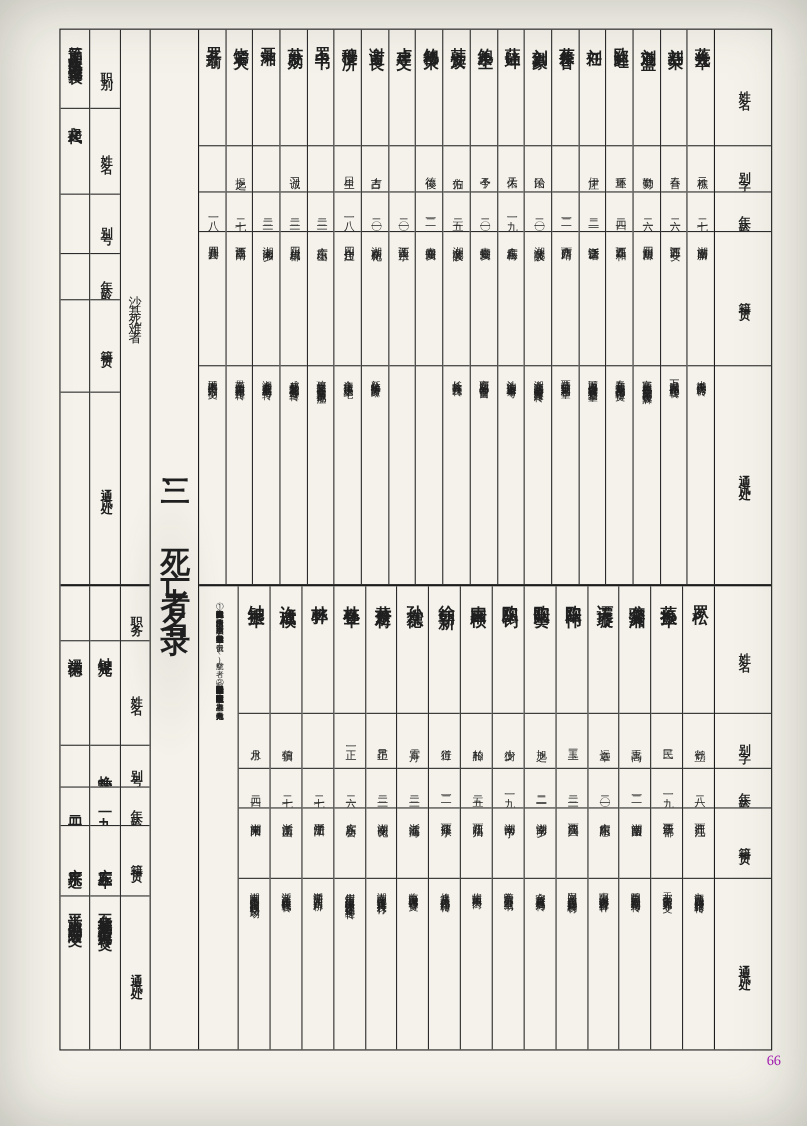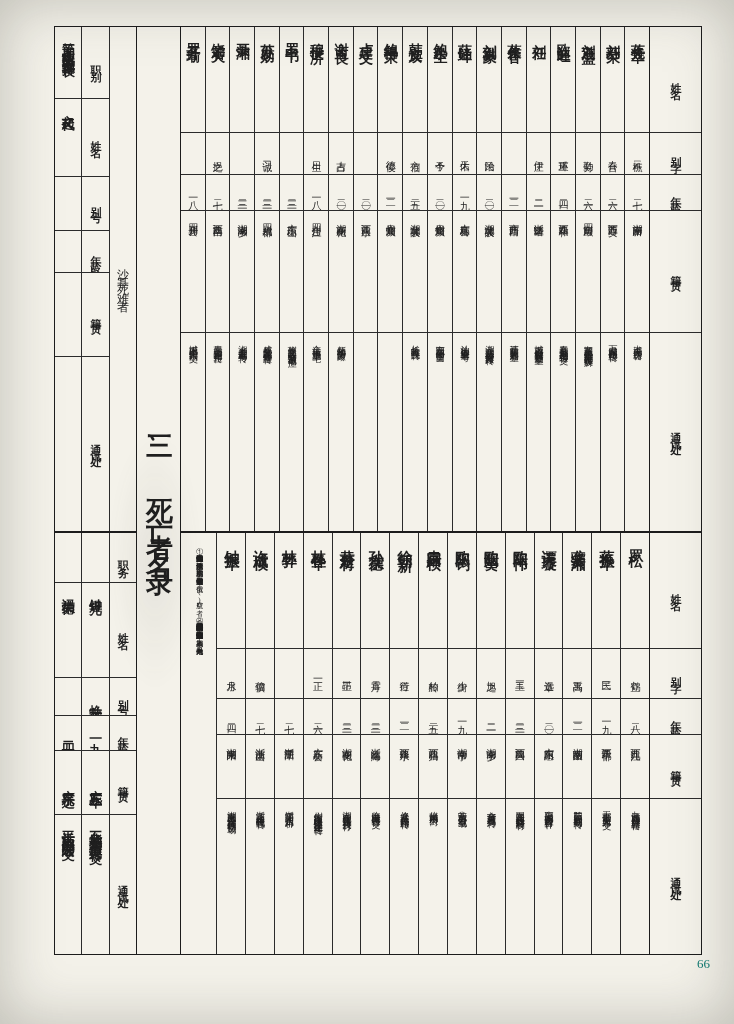--- a/index.html
+++ b/index.html
@@ -55,21 +55,21 @@
   .nm-t .v{font-size:14px;font-weight:bold;letter-spacing:3px;}
   .nm-b .v{font-size:15px;font-weight:bold;letter-spacing:3px;}
   .sm .v{font-size:10px;}
   .ad .v{font-size:9px;line-height:1.25;}
   .hdr .v,.v.hdr{font-size:11px;font-weight:bold;letter-spacing:6px;}
   .title-text{font-size:27px;font-weight:bold;letter-spacing:18px;}
   .cat-text{font-size:12px;letter-spacing:8px;}
   .role-text{font-size:7px;letter-spacing:0;line-height:1.2;}
   .bigname .v{font-size:13px;font-weight:bold;letter-spacing:2px;}
   .fn-text{font-size:7px;letter-spacing:0;line-height:1.35;padding-top:4px;}
-  .page-num{position:absolute;right:24px;top:956px;font-size:13px;color:#0f766e;}
+  .page-num{position:absolute;right:24px;top:956px;font-size:13px;color:#a21caf;}
 </style>
 </head>
 <body>
 
 <div class="canvas">
   <div class="paper"></div>
   <div class="smudge"></div>
 
   <div class="frame">
 

